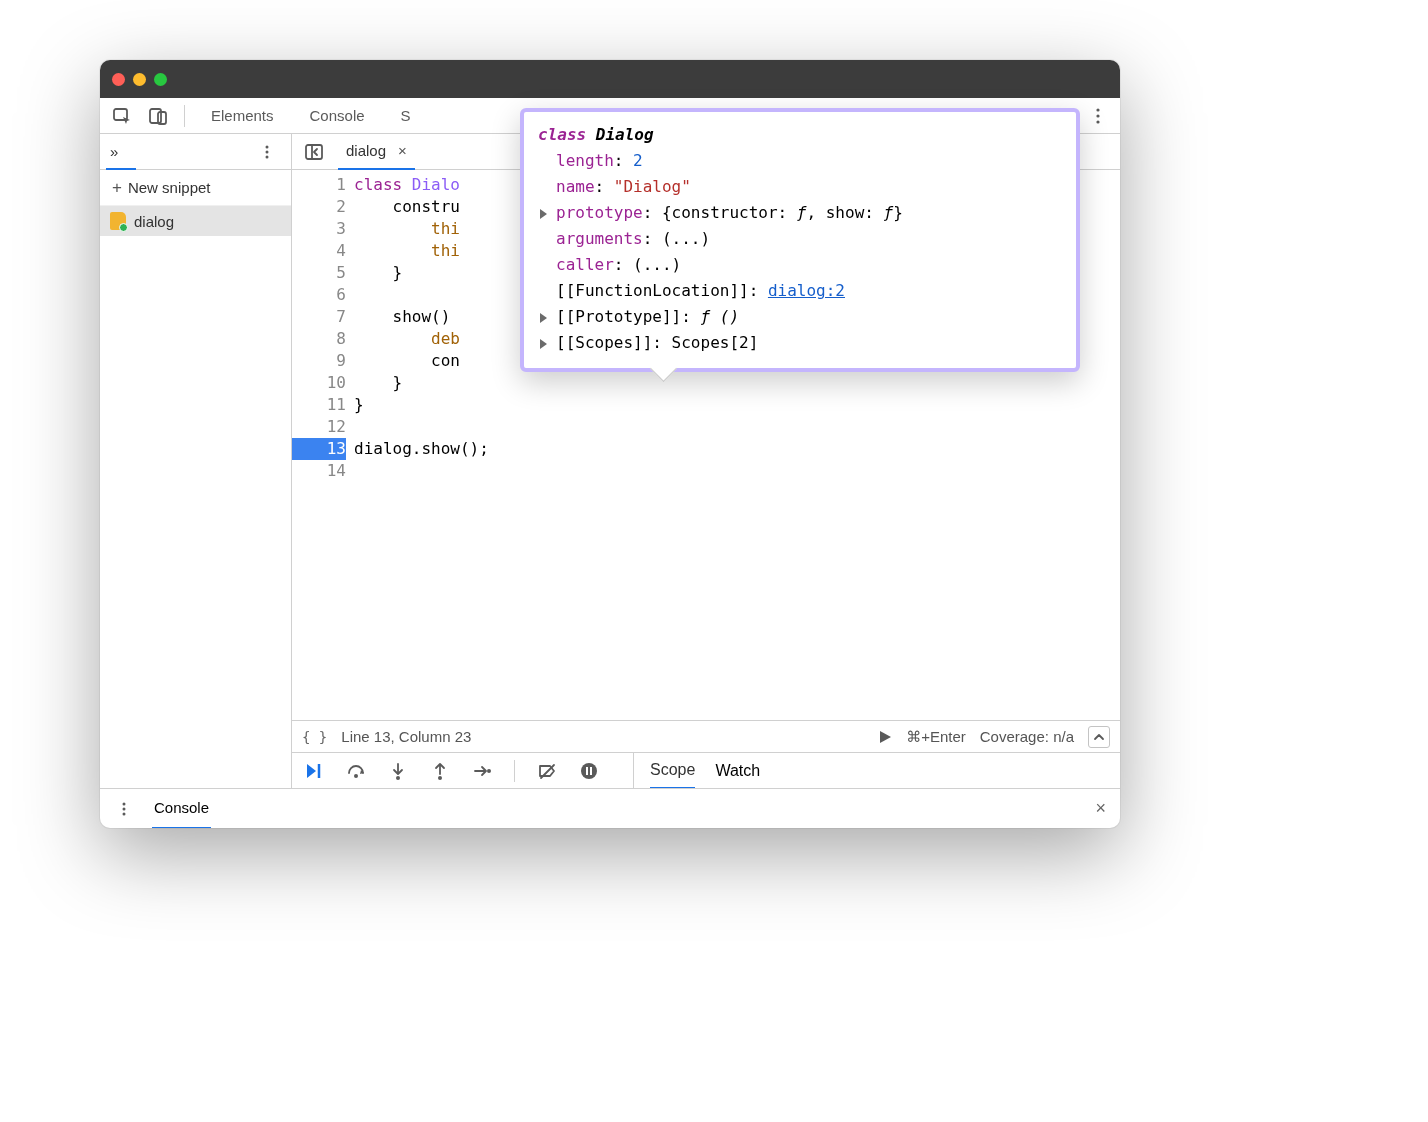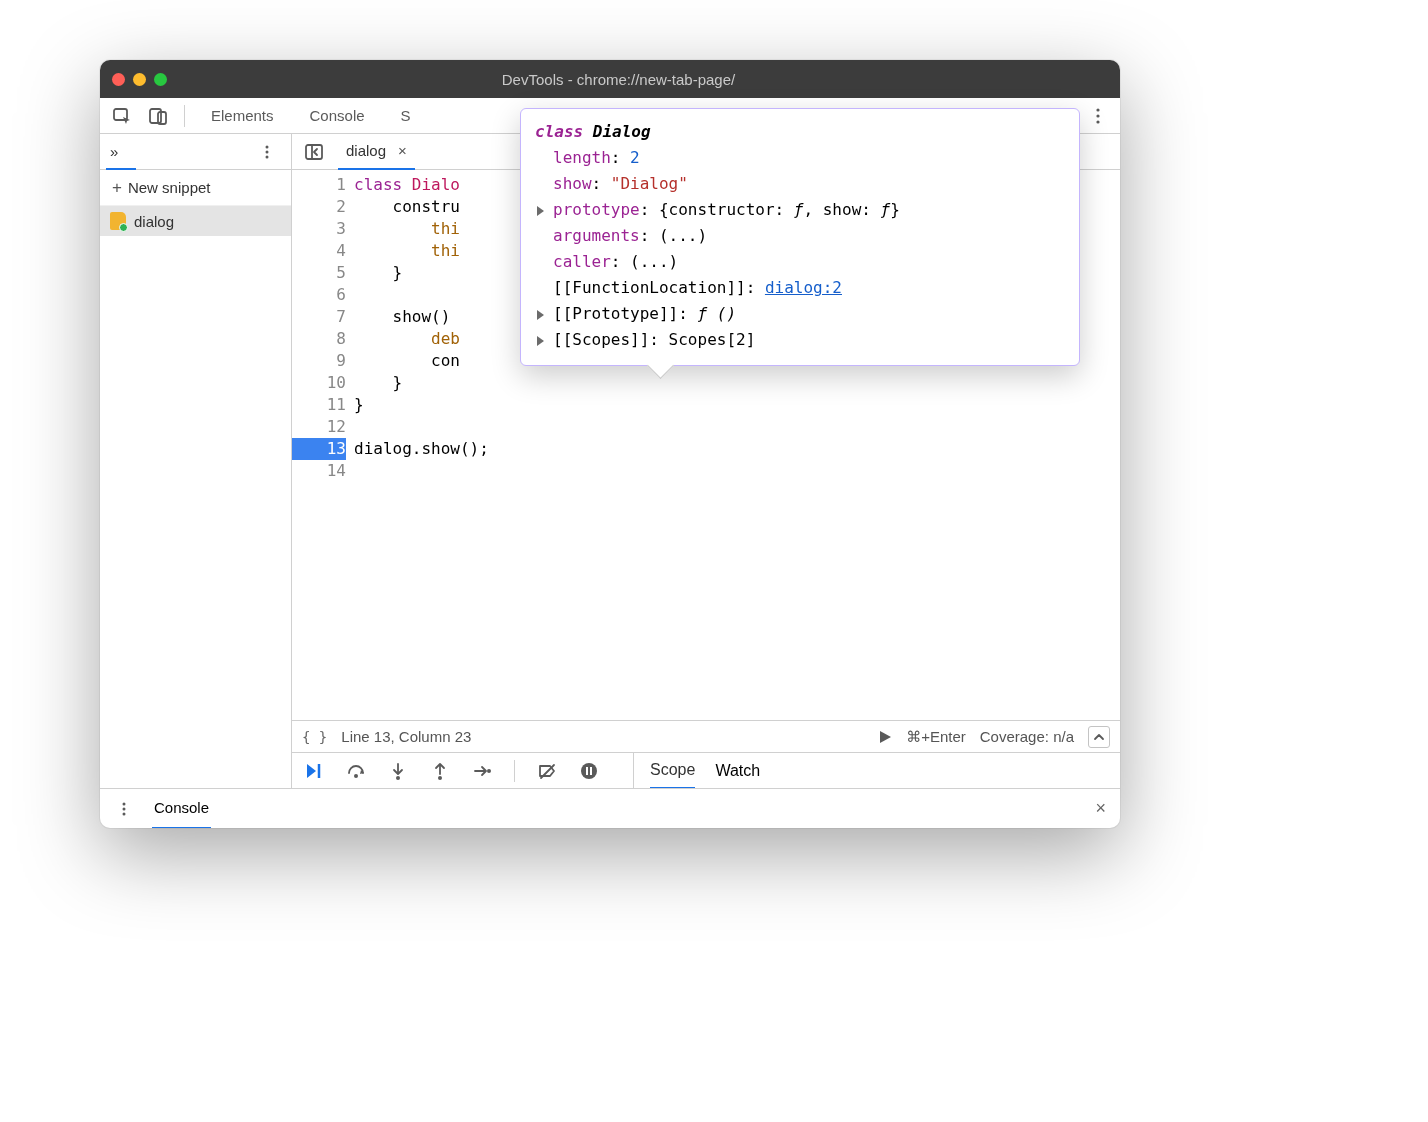--- a/index.html
+++ b/index.html
@@ -165,21 +165,21 @@
   .line.active::before {
     content:"";
     position:absolute;
     left:-12px; top:3px;
     border-left:10px solid #3b83f0;
     border-top:8px solid transparent;
     border-bottom:8px solid transparent;
   }
   .kw { color: #9b2393; }
   .kw2 { color: #a16207; }
-  .cls { color: #be185d; }
+  .cls { color: #8b5cf6; }
   .str { color: #b5302b; }
   .num { color: #155ecb; }
   .hl-new { background: #d0c4f0; padding: 0 1px; }
   .hl-tok {
     background: #fff3c4;
     outline: 1px solid #bfae5a;
     padding: 0 1px;
   }
   .hl-paren { outline: 1px solid #888; background: #fffde0; }
   .status-bar {
@@ -231,21 +231,21 @@
     padding: 0 2px;
   }
   .drawer .close-x { margin-left: auto; font-size: 18px; color: #666; padding: 0 4px; }
   
   .popover {
     position: absolute;
     top: 48px;
     left: 420px;
     width: 560px;
     background: #fff;
-    border: 1px solid #c4b5fd;
+    border: 4px solid #c4b5fd;
     border-radius: 6px;
     box-shadow: 0 10px 30px rgba(0,0,0,0.2);
     padding: 10px 14px 12px;
     font-family: Menlo, Consolas, monospace;
     font-size: 16px;
     line-height: 26px;
     z-index: 50;
   }
   .popover::after {
     content: "";
@@ -286,21 +286,20 @@
 <body>
 
 <div class="window">
 
   <div class="titlebar">
     <div class="traffic">
       <div class="dot red"></div>
       <div class="dot yellow"></div>
       <div class="dot green"></div>
     </div>
-    <div class="title">DevTools - chrome://new-tab-page/</div>
   </div>
 
   <div class="toolbar">
     <div class="icon-btn">
       <svg width="20" height="20">
           <rect x="2" y="3" width="13" height="11" rx="2" class="stroke"></rect>
           <path d="M11 11 L18 14 L15 15 L14 18 Z" class="fill-g"></path>
         </svg>
     </div>
     <div class="icon-btn">
@@ -484,21 +483,21 @@
   <div class="popover">
     <div class="pop-head">
       <span class="k1">class</span>
       <span> </span>
       <span class="k2">Dialog</span>
     </div>
     <div class="pop-row">
       <span class="pkey">length</span>: <span class="pnum">2</span>
     </div>
     <div class="pop-row">
-      <span class="pkey">show</span>: <span class="pstr">"Dialog"</span>
+      <span class="pkey">name</span>: <span class="pstr">"Dialog"</span>
     </div>
     <div class="pop-row exp">
       <span class="pkey">prototype</span>: <span>{constructor: </span><span class="pital">ƒ</span><span>, show: </span><span class="pital">ƒ</span><span>}</span>
     </div>
     <div class="pop-row">
       <span class="pkey">arguments</span>: <span>(...)</span>
     </div>
     <div class="pop-row">
       <span class="pkey">caller</span>: <span>(...)</span>
     </div>

